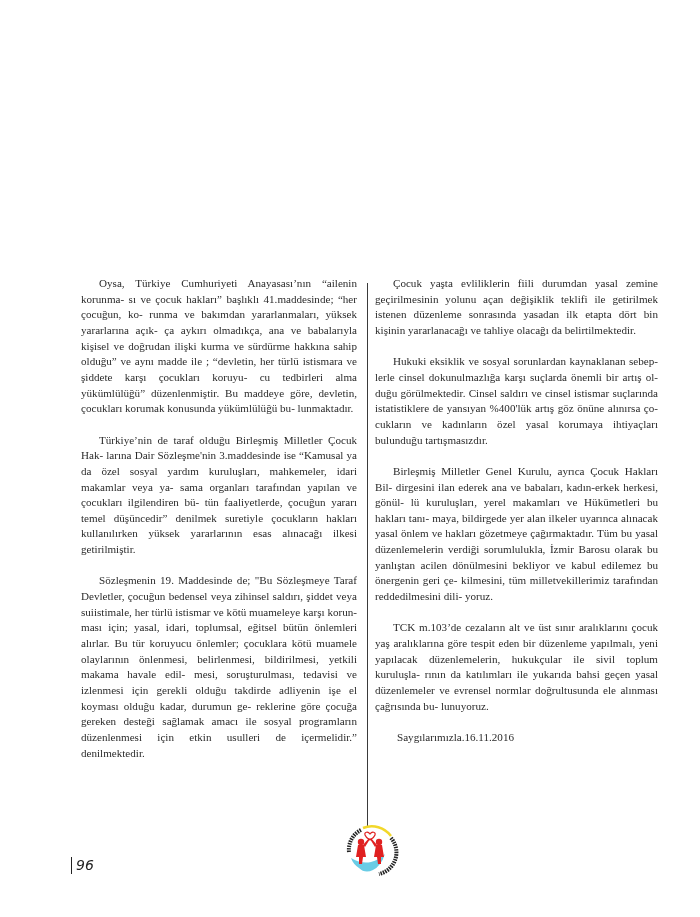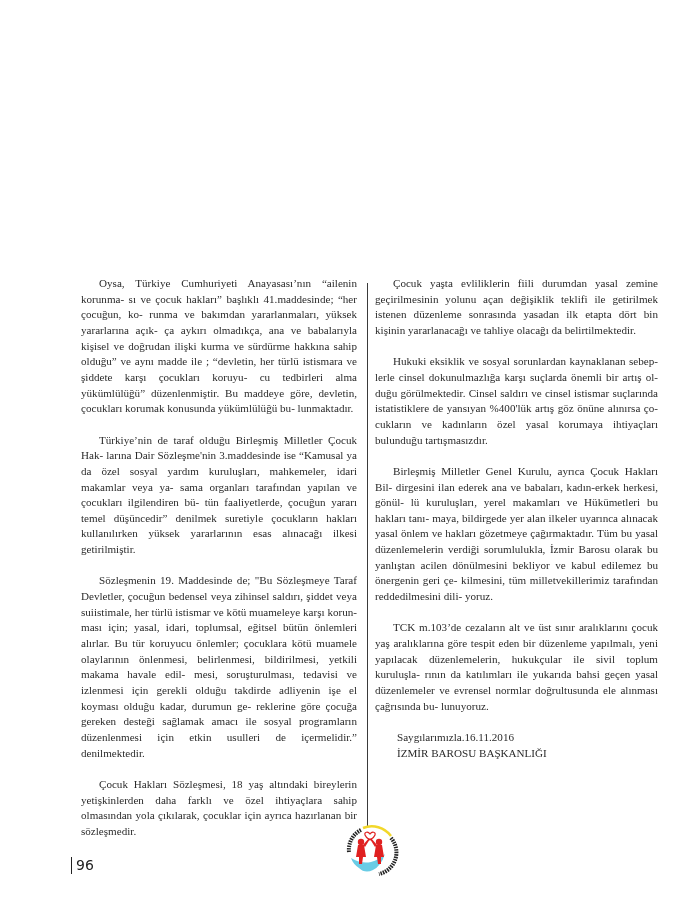--- a/index.html
+++ b/index.html
@@ -7,42 +7,40 @@
          font-family: "Liberation Serif", "DejaVu Serif", serif; color: #2a2a2a; }
   .col { position: absolute; top: 276px; font-size: 11.1px; line-height: 15.65px;
          text-align: justify; hyphens: manual; }
   .col-left { left: 81px; width: 276px; }
   .col-right { left: 375px; width: 283px; }
   .divider { position: absolute; left: 367px; top: 283px; width: 1px; height: 543px; background: #3a3a3a; }
   p { margin: 0 0 15.65px 0; text-indent: 18px; }
   p.noindent { text-indent: 0; }
   .sign { text-indent: 0; padding-left: 22px; margin: 0; }
   .page-num { position: absolute; left: 71px; top: 857px; font-family: "DejaVu Sans", sans-serif;
-              font-size: 14px; color: #222; padding-left: 4px; border-left: 1.5px solid #222; line-height: 17px; }
+              font-size: 14px; color: #222; padding-left: 4px; border-left: 1.5px solid #222; line-height: 17px; font-style: italic; }
   .logo { position: absolute; left: 339px; top: 822px; width: 62px; height: 60px; }
 </style>
 </head>
 <body>
 
 <div class="col col-left">
   <p>Oysa, Türkiye Cumhuriyeti Anayasası’nın “ailenin korunma- sı ve çocuk hakları” başlıklı 41.maddesinde; “her çocuğun, ko- runma ve bakımdan yararlanmaları, yüksek yararlarına açık- ça aykırı olmadıkça, ana ve babalarıyla kişisel ve doğrudan ilişki kurma ve sürdürme hakkına sahip olduğu” ve aynı madde ile ; “devletin, her türlü istismara ve şiddete karşı çocukları koruyu- cu tedbirleri alma yükümlülüğü” düzenlenmiştir. Bu maddeye göre, devletin, çocukları korumak konusunda yükümlülüğü bu- lunmaktadır.</p>
   <p>Türkiye’nin de taraf olduğu Birleşmiş Milletler Çocuk Hak- larına Dair Sözleşme'nin 3.maddesinde ise “Kamusal ya da özel sosyal yardım kuruluşları, mahkemeler, idari makamlar veya ya- sama organları tarafından yapılan ve çocukları ilgilendiren bü- tün faaliyetlerde, çocuğun yararı temel düşüncedir” denilmek suretiyle çocukların hakları kullanılırken yüksek yararlarının esas alınacağı ilkesi getirilmiştir.</p>
   <p>Sözleşmenin 19. Maddesinde de; "Bu Sözleşmeye Taraf Devletler, çocuğun bedensel veya zihinsel saldırı, şiddet veya suiistimale, her türlü istismar ve kötü muameleye karşı korun- ması için; yasal, idari, toplumsal, eğitsel bütün önlemleri alırlar. Bu tür koruyucu önlemler; çocuklara kötü muamele olaylarının önlenmesi, belirlenmesi, bildirilmesi, yetkili makama havale edil- mesi, soruşturulması, tedavisi ve izlenmesi için gerekli olduğu takdirde adliyenin işe el koyması olduğu kadar, durumun ge- reklerine göre çocuğa gereken desteği sağlamak amacı ile sosyal programların düzenlenmesi için etkin usulleri de içermelidir.” denilmektedir.</p>
-  <p>Çocuk Hakları Sözleşmesi, 18 yaş altındaki bireylerin yetişkinlerden daha farklı ve özel ihtiyaçlara sahip olmasından yola çıkılarak, çocuklar için ayrıca hazırlanan bir sözleşmedir.</p>
 </div>
 
 <div class="divider"></div>
 
 <div class="col col-right">
   <p>Çocuk yaşta evliliklerin fiili durumdan yasal zemine geçirilmesinin yolunu açan değişiklik teklifi ile getirilmek istenen düzenleme sonrasında yasadan ilk etapta dört bin kişinin yararlanacağı ve tahliye olacağı da belirtilmektedir.</p>
   <p>Hukuki eksiklik ve sosyal sorunlardan kaynaklanan sebep- lerle cinsel dokunulmazlığa karşı suçlarda önemli bir artış ol- duğu görülmektedir. Cinsel saldırı ve cinsel istismar suçlarında istatistiklere de yansıyan %400'lük artış göz önüne alınırsa ço- cukların ve kadınların özel yasal korumaya ihtiyaçları bulunduğu tartışmasızdır.</p>
   <p>Birleşmiş Milletler Genel Kurulu, ayrıca Çocuk Hakları Bil- dirgesini ilan ederek ana ve babaları, kadın-erkek herkesi, gönül- lü kuruluşları, yerel makamları ve Hükümetleri bu hakları tanı- maya, bildirgede yer alan ilkeler uyarınca alınacak yasal önlem ve hakları gözetmeye çağırmaktadır. Tüm bu yasal düzenlemelerin verdiği sorumlulukla, İzmir Barosu olarak bu yanlıştan acilen dönülmesini bekliyor ve kabul edilemez bu önergenin geri çe- kilmesini, tüm milletvekillerimiz tarafından reddedilmesini dili- yoruz.</p>
   <p>TCK m.103’de cezaların alt ve üst sınır aralıklarını çocuk yaş aralıklarına göre tespit eden bir düzenleme yapılmalı, yeni yapılacak düzenlemelerin, hukukçular ile sivil toplum kuruluşla- rının da katılımları ile yukarıda bahsi geçen yasal düzenlemeler ve evrensel normlar doğrultusunda ele alınması çağrısında bu- lunuyoruz.</p>
   <p class="sign">Saygılarımızla.16.11.2016</p>
-  <p class="sign">İZMİR BAROSU BAŞKANLIĞI</p>
 </div>
 
 <div class="page-num">96</div>
 
 <svg class="logo" viewBox="0 0 62 60">
   <path d="M24 6 A24 24 0 0 1 52 14" fill="none" stroke="#f2d72a" stroke-width="2.5"></path>
   <path d="M10 30 A22 22 0 0 1 22 8" fill="none" stroke="#222" stroke-width="4" stroke-dasharray="1.5 1"></path>
   <path d="M52 16 A22 22 0 0 1 40 52" fill="none" stroke="#222" stroke-width="4" stroke-dasharray="1.5 1"></path>
   <path d="M12 36 Q22 42 32 40 Q40 38 46 32 Q42 44 34 48 Q26 52 20 46 Q14 42 12 36 Z" fill="#4fc3e0" opacity="0.85"></path>
   <path d="M31 12 C29 9 25 10 26 13 C27 16 31 18 31 18 C31 18 35 16 36 13 C37 10 33 9 31 12 Z" fill="none" stroke="#e02020" stroke-width="1.2"></path>

